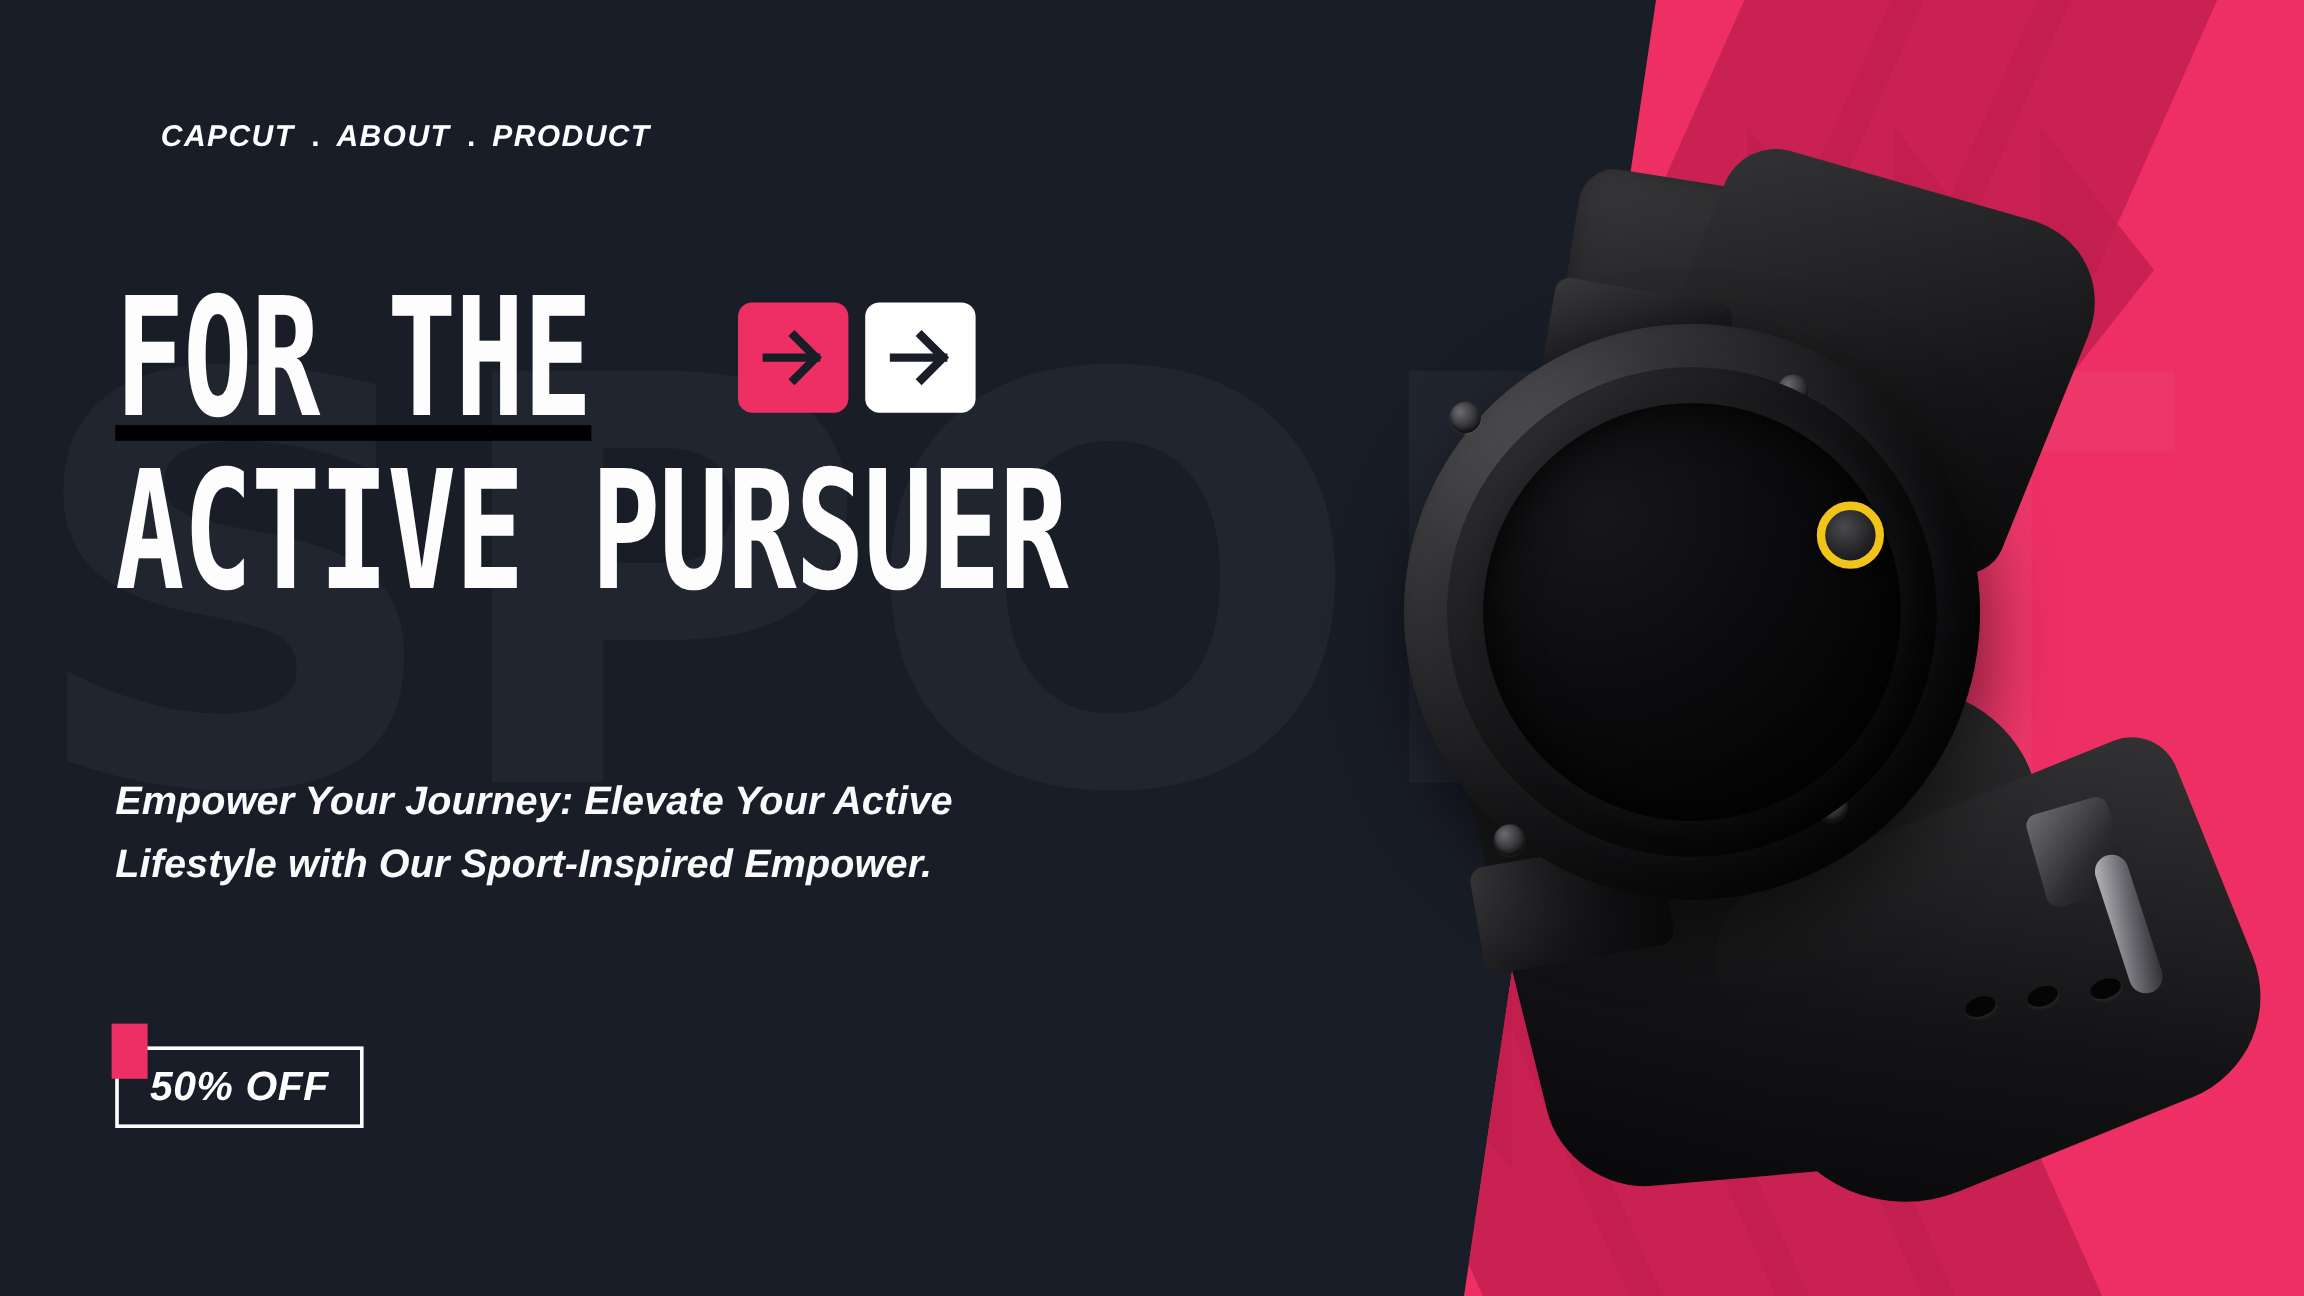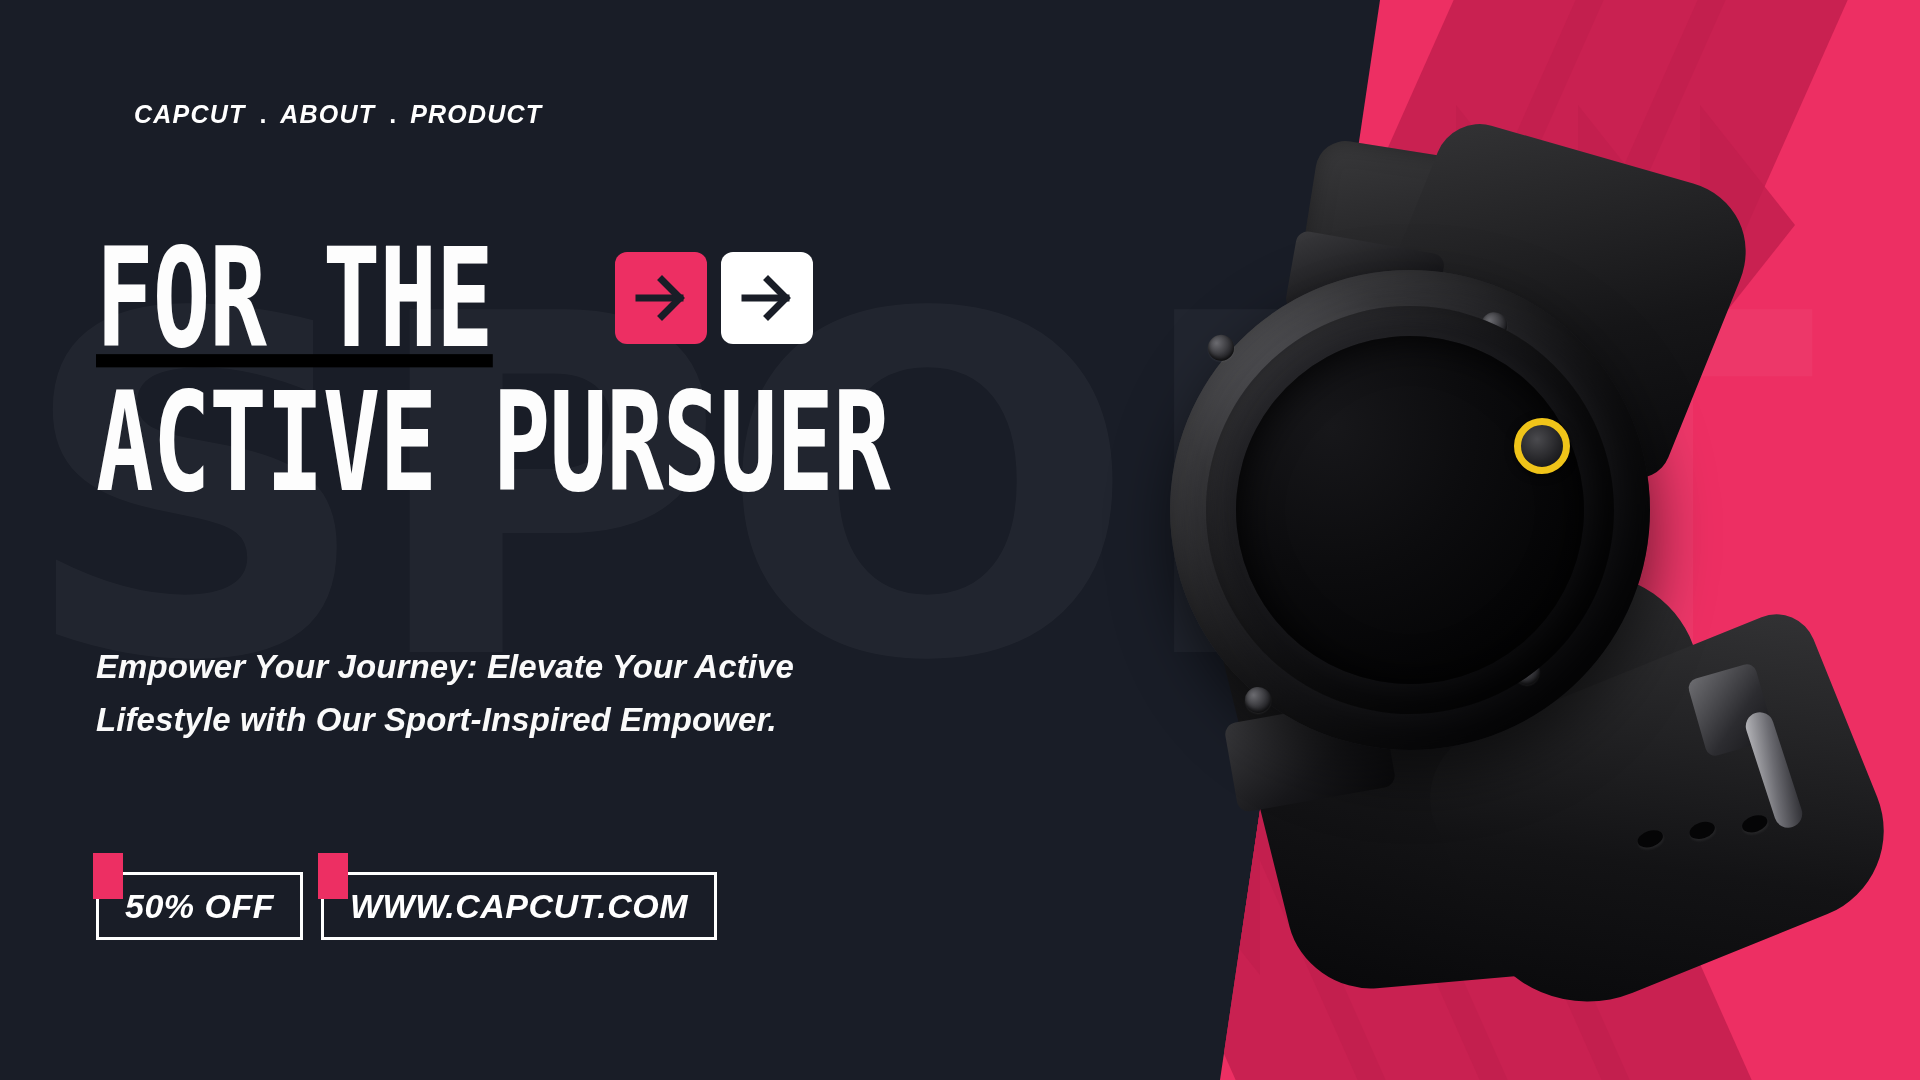--- a/index.html
+++ b/index.html
@@ -204,20 +204,21 @@
   }
   .para-line { display:block; white-space:nowrap; }
 
   
   .badges {
     position:absolute;
     left:96px; top:872px;
     display:flex;
     align-items:flex-start;
     gap:18px;
+    flex-direction:column;
   }
   .badge {
     position:relative;
     border:3px solid #ffffff;
     height:68px;
     display:flex;
     align-items:center;
     justify-content:center;
     padding:0 26px;
     cursor:pointer;
@@ -462,20 +463,16 @@
     <div class="para">
       <span class="para-line">Empower Your Journey: Elevate Your Active</span>
       <span class="para-line">Lifestyle with Our Sport-Inspired Empower.</span>
     </div>
 
     <div class="badges">
       <div class="badge">
         <span class="badge-corner"></span>
         <span class="badge-label">50% OFF</span>
       </div>
-      <div class="badge">
-        <span class="badge-corner"></span>
-        <span class="badge-label">WWW.CAPCUT.COM</span>
-      </div>
     </div>
 
   </div>
 </div>
 
 </body></html>

